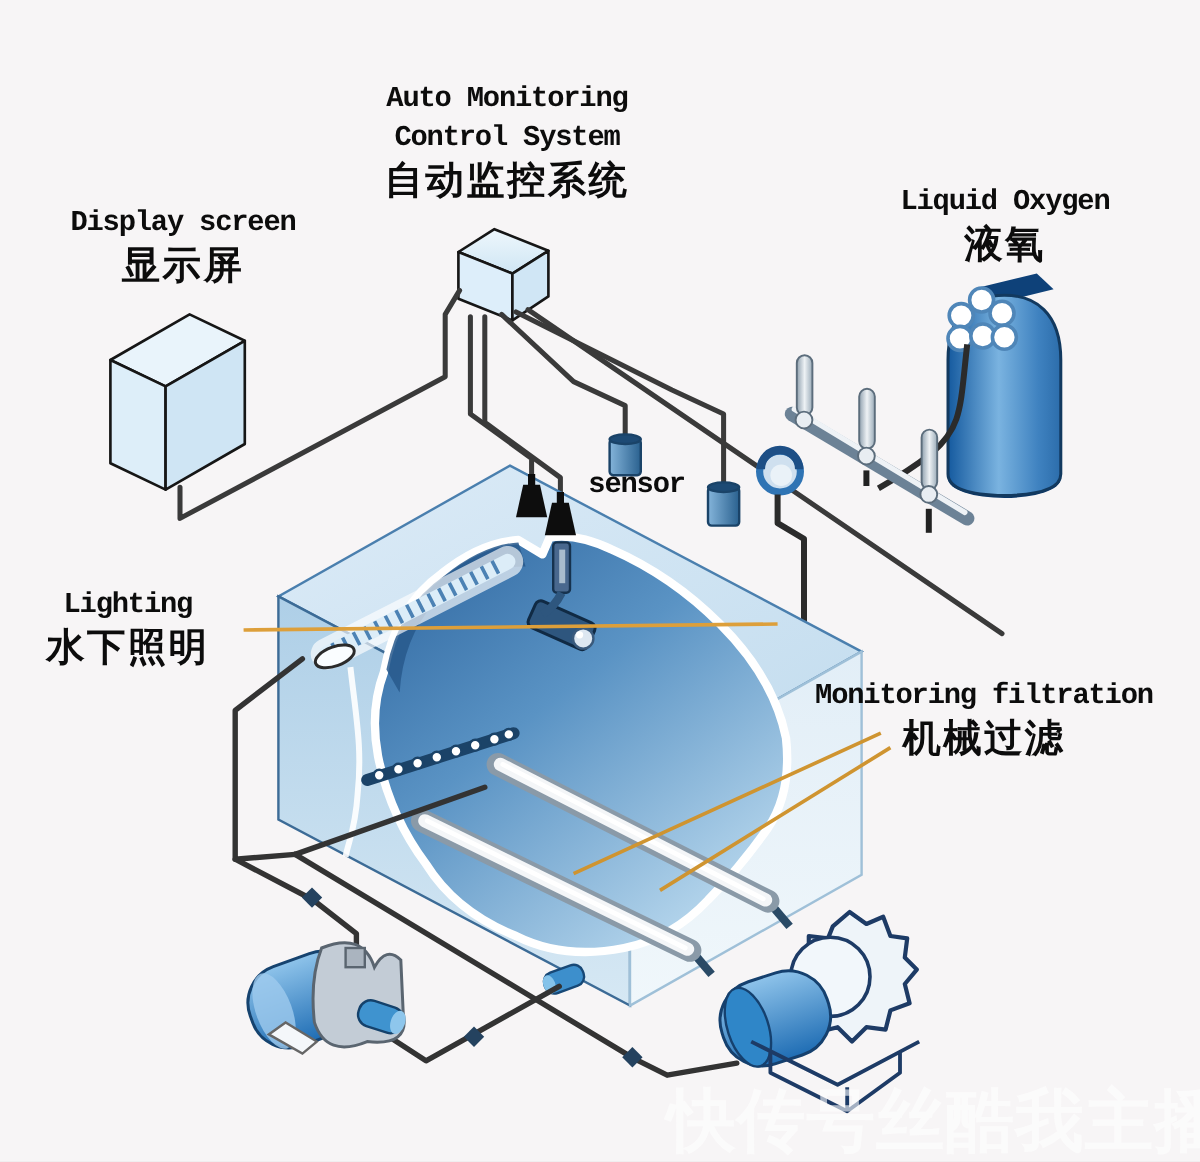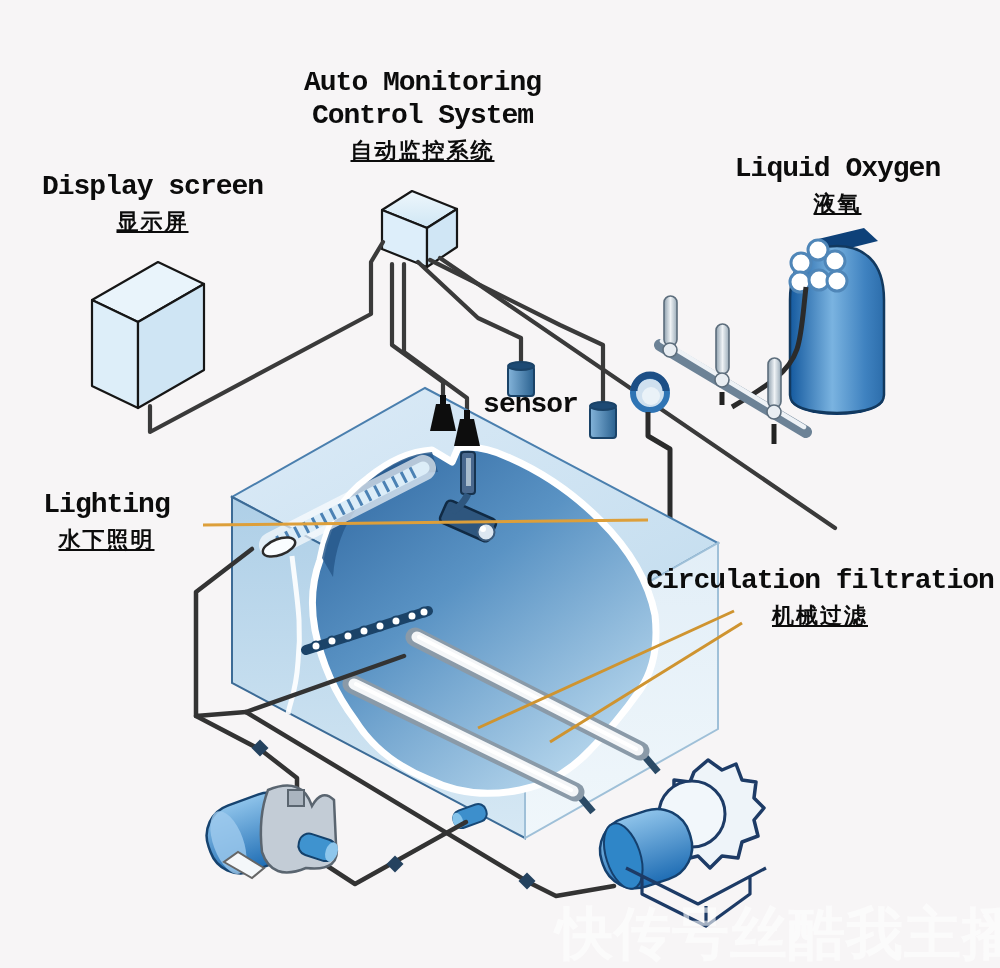--- a/index.html
+++ b/index.html
@@ -1,23 +1,23 @@
 <!DOCTYPE html>
 <html><head>
 <meta charset="utf-8">
 <style>
   html,body{margin:0;padding:0;background:#e9e9ec;}
   #stage{position:relative;width:1000px;height:968px;background:#f7f5f6;overflow:hidden;
          font-family:"Liberation Sans",sans-serif;}
   svg{position:absolute;left:0;top:0;}
   .lbl{position:absolute;text-align:center;color:#0c0c0c;line-height:33px;z-index:5;}
   .en{display:block;font-family:"Liberation Mono","DejaVu Sans Mono",monospace;
-      font-weight:bold;font-size:28px;letter-spacing:-1px;white-space:nowrap;}
+      font-weight:bold;font-size:24px;letter-spacing:-1px;white-space:nowrap;}
   .zh{display:block;font-family:"Liberation Sans","DejaVu Sans",sans-serif;
-      font-weight:bold;font-size:22px;letter-spacing:2px;white-space:nowrap;margin-top:2px;text-decoration:underline;}
+      font-weight:bold;font-size:32px;letter-spacing:2px;white-space:nowrap;margin-top:2px;}
   #watermark{position:absolute;left:556px;top:896px;z-index:6;
       font-family:"Liberation Sans",sans-serif;font-weight:bold;font-size:57px;
       color:#ffffff;opacity:.6;letter-spacing:1px;white-space:nowrap;}
 </style>
 </head>
 <body>
 
 <div id="stage">
 
 <svg width="1000" height="968" viewBox="0 0 1000 968">
@@ -267,21 +267,21 @@
 <div class="lbl" style="left:448px;top:388px;width:165px;">
   <span class="en">sensor</span>
 </div>
 
 <div class="lbl" style="left:14px;top:488px;width:185px;">
   <span class="en">Lighting</span>
   <span class="zh">水下照明</span>
 </div>
 
 <div class="lbl" style="left:642px;top:564px;width:356px;">
-  <span class="en">Circulation filtration</span>
+  <span class="en">Monitoring filtration</span>
   <span class="zh">机械过滤</span>
 </div>
 
 
 
 <div id="watermark">快传号丝酷我主播</div>
 
 </div>
 
 </body></html>

